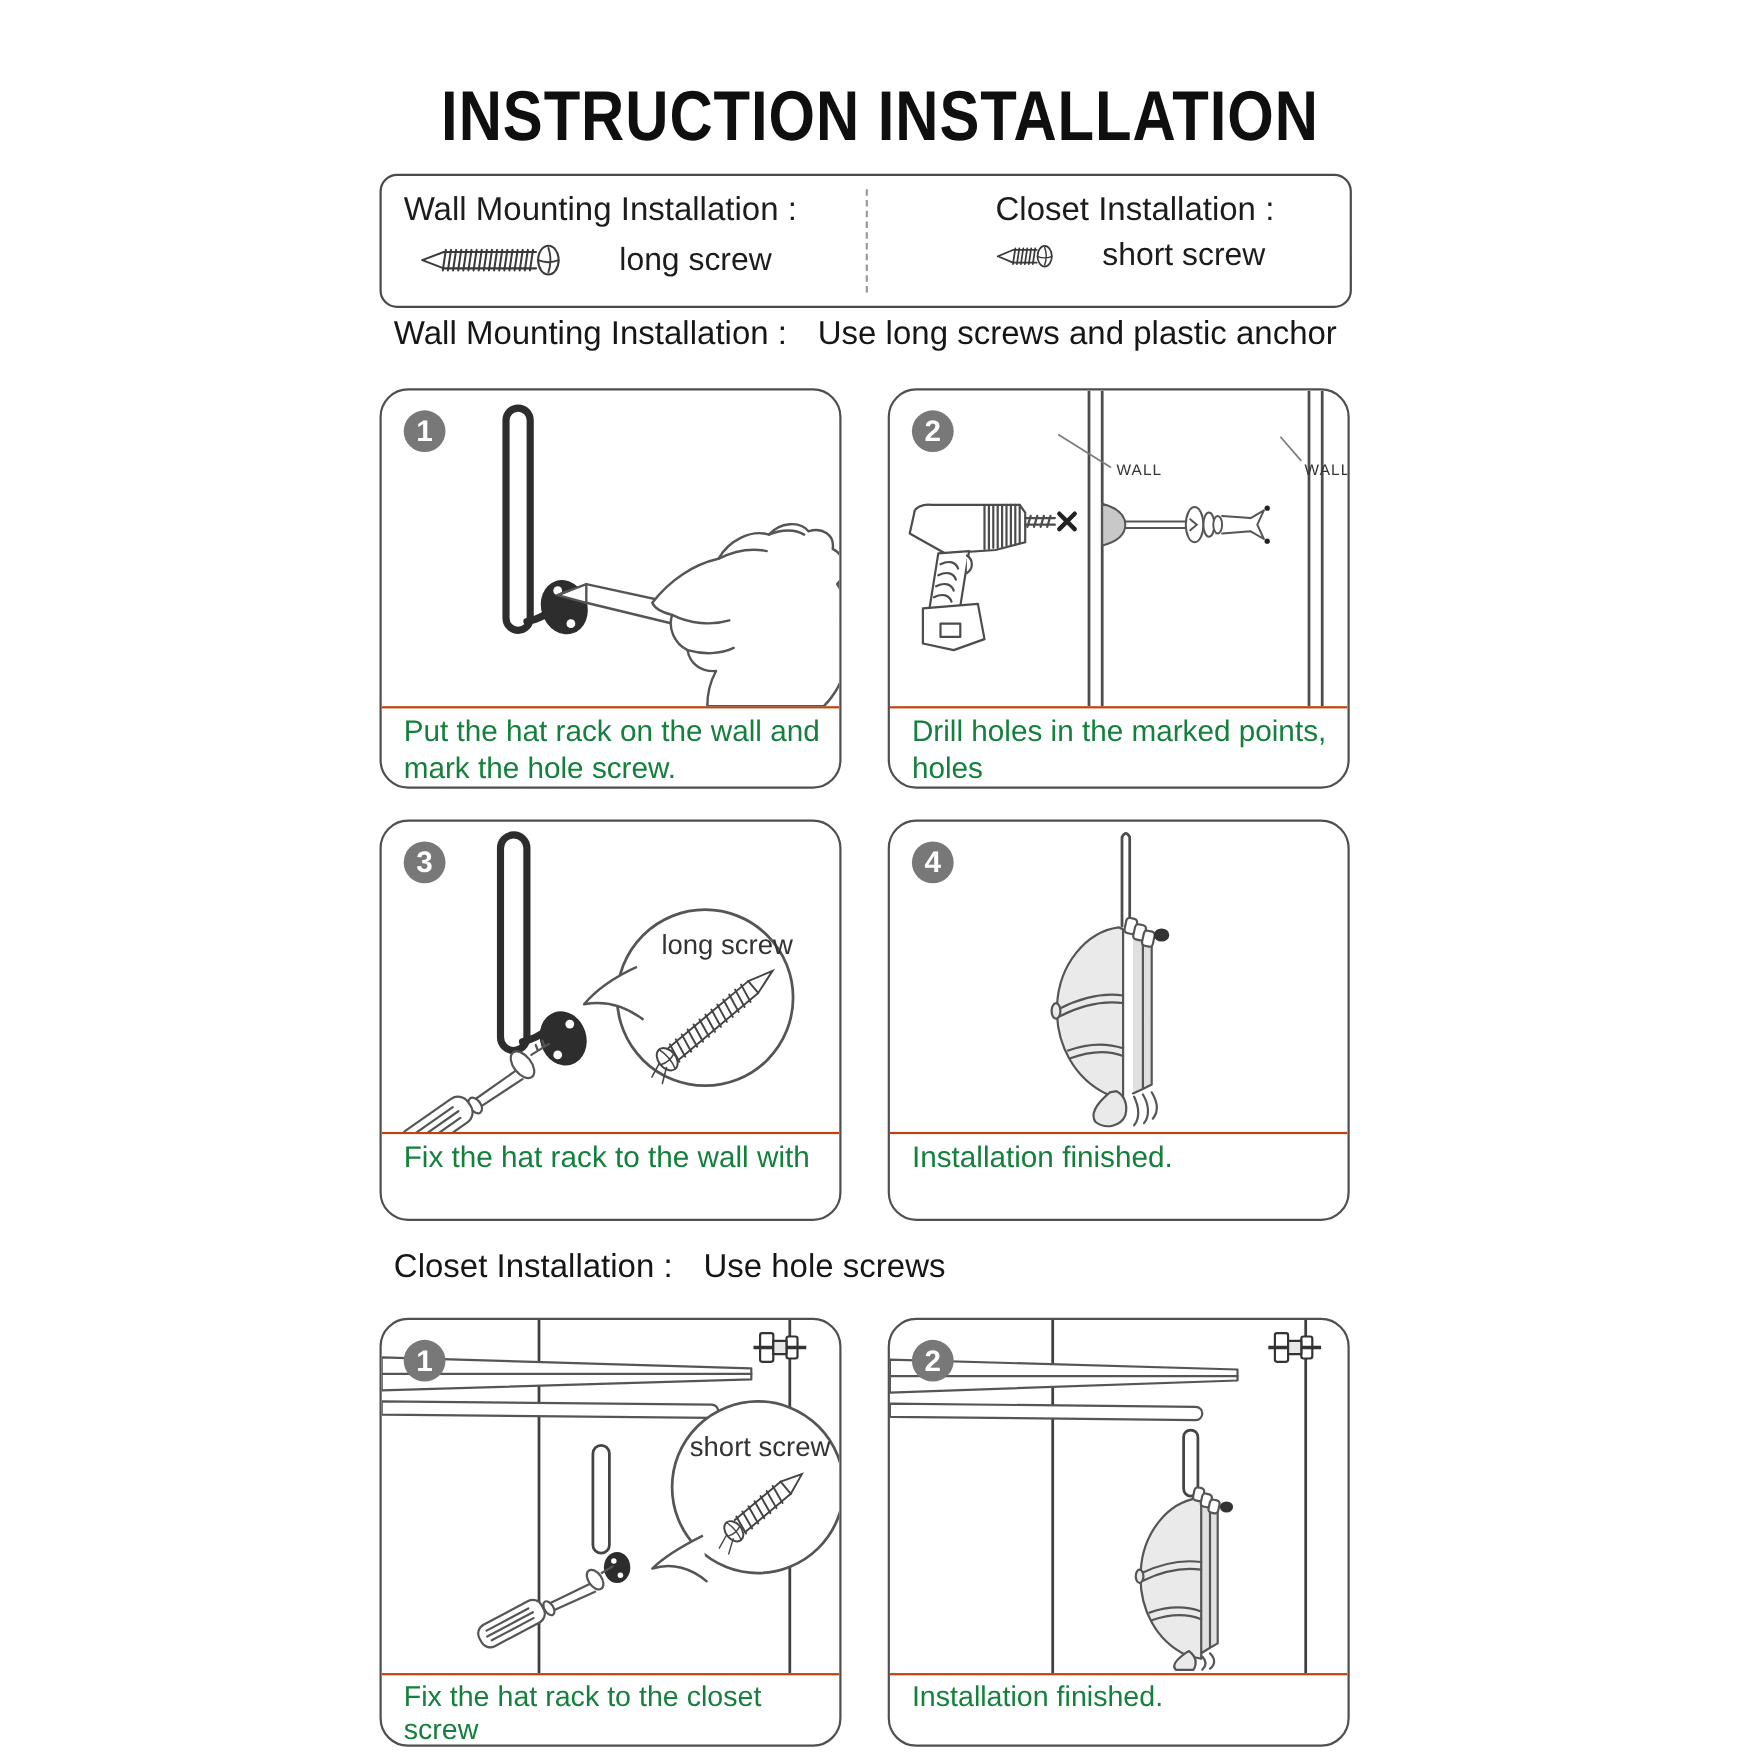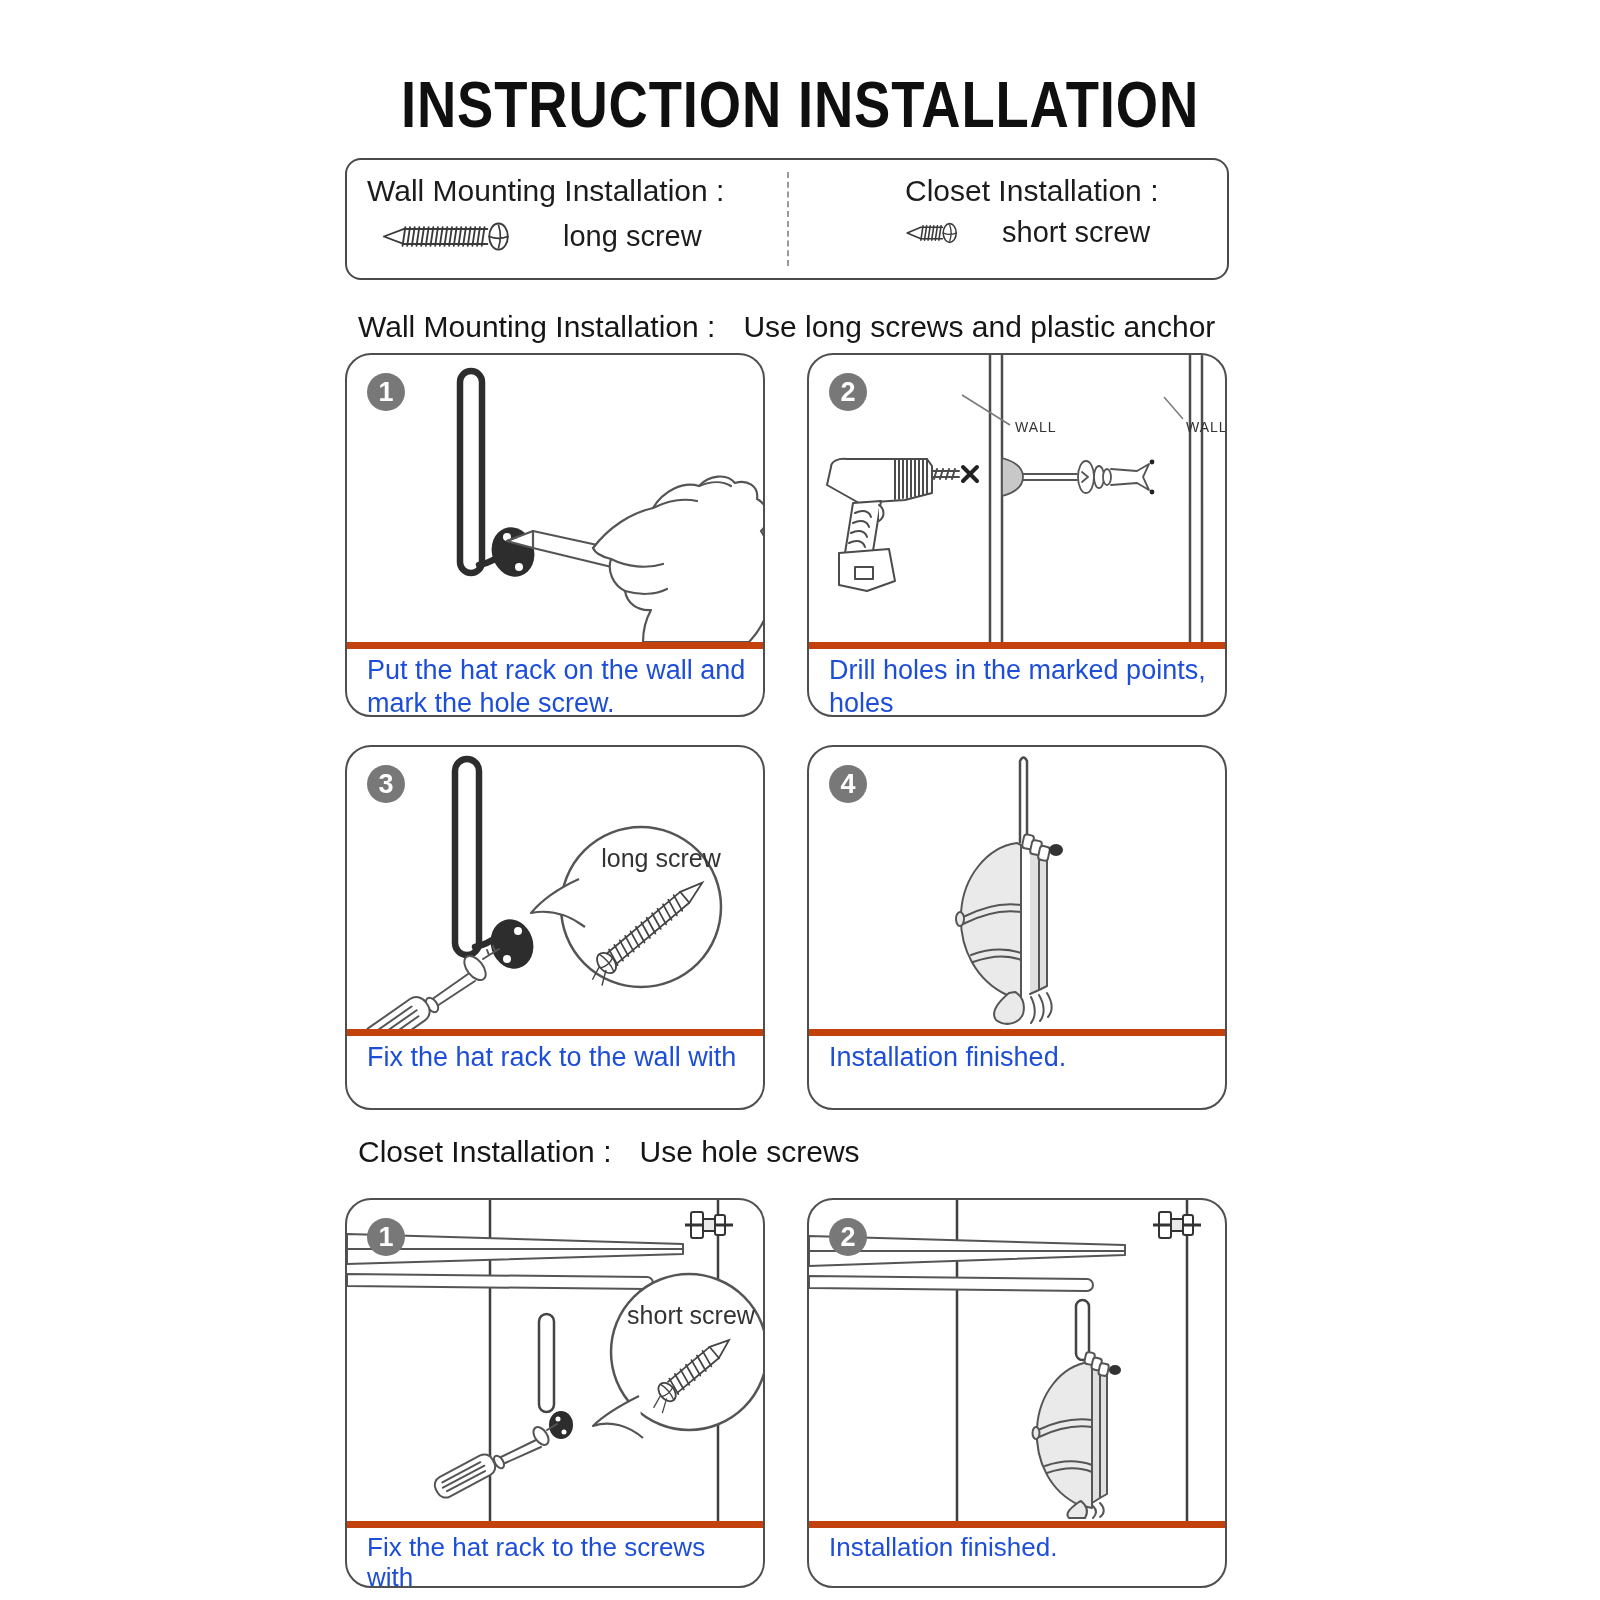--- a/index.html
+++ b/index.html
@@ -15,36 +15,36 @@
   .legend-col.right{padding-left:118px;}
   .legend-divider{position:absolute;left:50%;top:12px;bottom:12px;border-left:2px dashed #9a9a9a;}
   .legend-label{font-size:30px;color:#1c1c1c;}
   .legend-row{display:flex;align-items:center;margin-top:8px;}
   .legend-row.l{padding-left:14px;}
   .screw-text{font-size:29px;color:#1c1c1c;margin-left:42px;}
   .legend-col.right .screw-text{margin-left:35px;}
   
   .section-heading{position:absolute;left:358px;font-size:30px;color:#161616;white-space:nowrap;}
   .section-heading .note{margin-left:28px;}
-  #wall-heading{top:262px;}
+  #wall-heading{top:239px;}
   #closet-heading{top:1087px;}
   
   .card{position:absolute;width:420px;background:#fff;border:2px solid #4f4f4f;
         border-radius:26px;box-sizing:border-box;overflow:hidden;
         display:flex;flex-direction:column;}
   .col-l{left:345px;} .col-r{left:807px;}
   .row1{top:305px;height:364px;} .row2{top:697px;height:365px;} .row3{top:1150px;height:390px;}
   .illus{position:relative;}
   .row1 .illus{height:287px;} .row2 .illus{height:282px;} .row3 .illus{height:321px;}
   .illus svg{display:block;width:100%;height:100%;}
   .badge{position:absolute;left:20px;top:18px;width:38px;height:38px;border-radius:50%;
          background:#787878;color:#fff;font-size:27px;font-weight:700;
          display:flex;align-items:center;justify-content:center;}
-  .caption{flex:1;border-top:7px solid #c2410c;padding:5px 10px 0 20px;
-           font-size:27px;line-height:33px;color:#1d4ed8;}
+  .caption{flex:1;border-top:2px solid #c2410c;padding:5px 10px 0 20px;
+           font-size:27px;line-height:33px;color:#15803d;}
   .row3 .caption{font-size:26px;line-height:30px;padding-top:4px;}
   svg text{font-family:"Liberation Sans","DejaVu Sans",sans-serif;fill:#333;}
 </style>
 </head>
 <body>
 
 <div class="page">
 
   <div class="title">INSTRUCTION INSTALLATION</div>
 
@@ -280,21 +280,21 @@
             <path d="M38,-9 L62,0 L38,9 Z" fill="#fff"></path>
             <ellipse cx="-39" cy="0" rx="9" ry="13" fill="#fff"></ellipse>
             <path d="M-39,-13 q4,13 0,26 M-48,0 q9,4 18,0" stroke-width="1.6"></path>
             <path d="M-45,6 L-60,16 M-48,-2 L-64,4" stroke-width="1.6"></path>
           </g>
         </g>
       </svg>
       <div class="badge">1</div>
     </div>
     <div class="caption">
-      <div>Fix the hat rack to the screws with</div>
+      <div>Fix the hat rack to the closet screw</div>
       <div>rack screws.</div>
     </div>
   </div>
 
   <div class="card row3 col-r">
     <div class="illus">
       <svg viewBox="0 0 416 321">
         <g stroke="#3f3f3f" stroke-width="2.5" fill="none">
           <path d="M148,0 V321"></path>
           <path d="M378,0 V321"></path>

